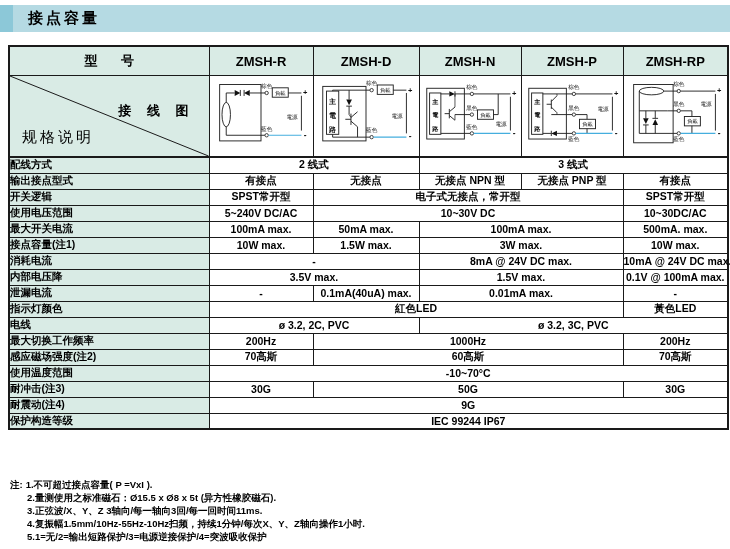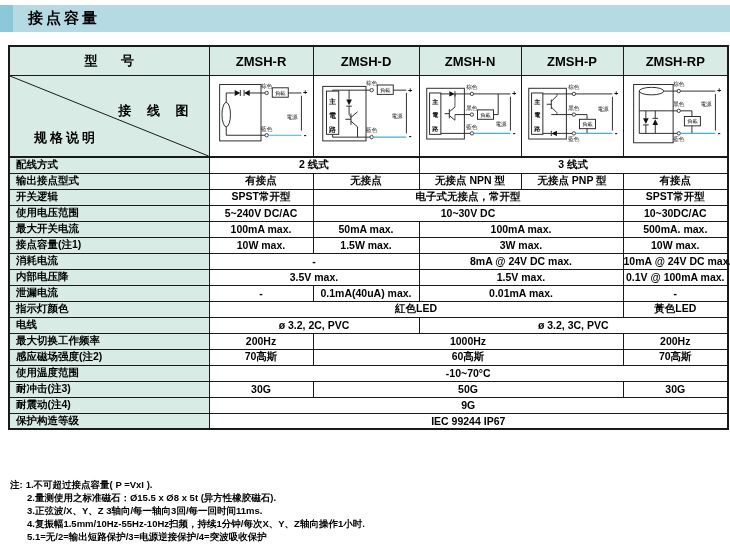--- a/index.html
+++ b/index.html
@@ -16,24 +16,24 @@
   .header-row th{height:28px;background:var(--hdr-bg,#d9ebe5);
                  font-size:13px;font-weight:bold;text-align:center;margin-left:36px;}
   th.model-header{letter-spacing:10px;text-indent:10px;}
   .diagram-row td{height:80px;border-bottom:2px solid var(--border,#1a1a1a);}
   td.diagonal-cell{background:var(--hdr-bg,#d9ebe5);position:relative;}
   td.diagram-cell{background:#fff;vertical-align:middle;}
   td.diagram-cell svg{display:block;margin:0 auto;}
   svg{font-family:"Liberation Sans",sans-serif;}
   .diag-line{position:absolute;left:0;top:0;width:100%;height:100%;}
   .diag-top{position:absolute;top:26px;right:14px;font-size:13px;font-weight:bold;letter-spacing:6px;}
-  .diag-bottom{position:absolute;bottom:9px;left:24px;font-size:13px;font-weight:bold;letter-spacing:3px;}
+  .diag-bottom{position:absolute;bottom:9px;left:12px;font-size:15px;font-weight:normal;letter-spacing:3px;}
   tr.spec-row{height:16px;}
   tr.spec-row th.row-label{background:var(--hdr-bg,#d9ebe5);text-align:left;
-        padding-left:6px;font-size:10.5px;font-weight:bold;white-space:nowrap;}
+        padding-left:0;font-size:10.5px;font-weight:bold;white-space:nowrap;}
   tr.spec-row td.value{background:#fff;text-align:center;font-size:10.5px;
         font-weight:bold;white-space:nowrap;}
   .notes{position:absolute;left:10px;top:478px;font-size:9.5px;font-weight:bold;
          line-height:13px;white-space:nowrap;}
   .note-line{display:flex;}
   .note-prefix{margin-right:3px;}
   .note-line.indented{padding-left:17px;text-align:center;}
 </style>
 </head>
 <body>

